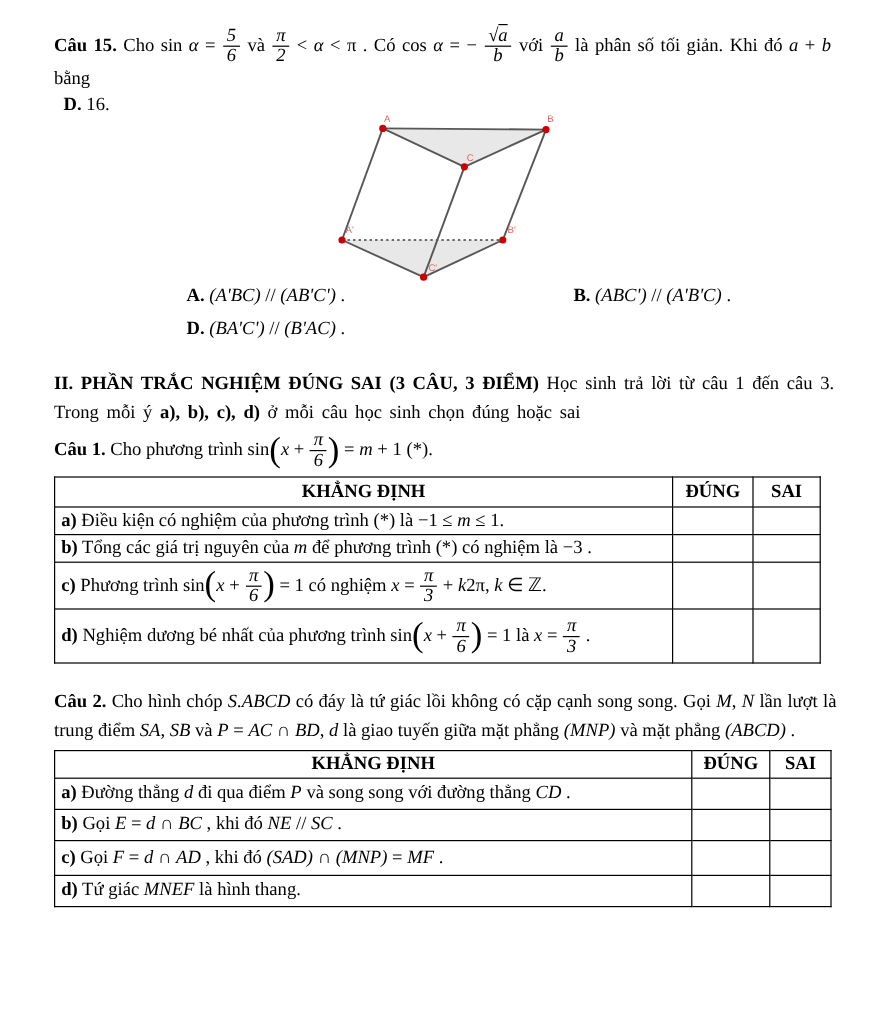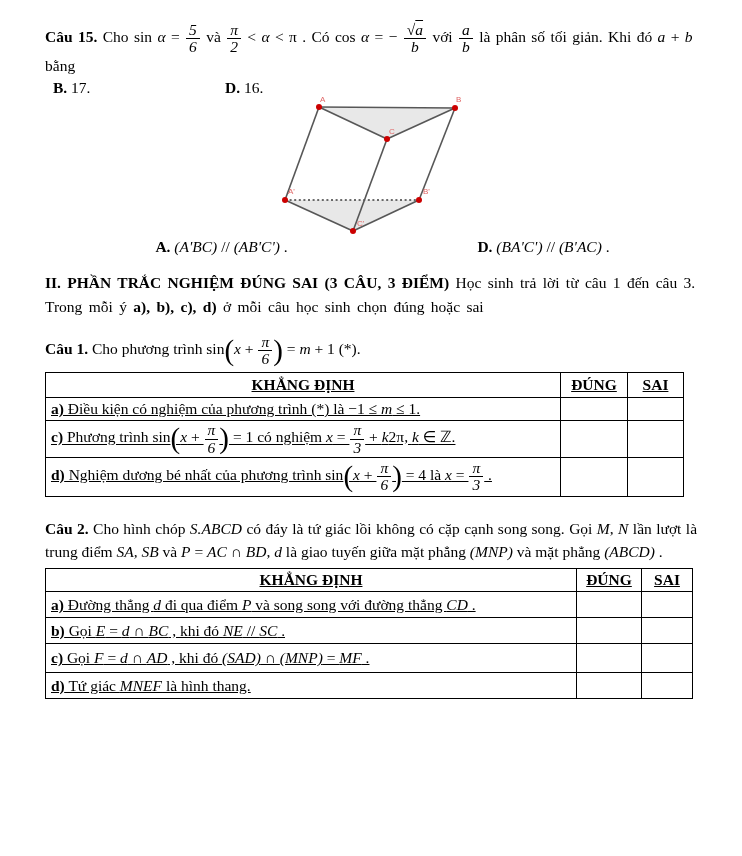--- a/index.html
+++ b/index.html
@@ -22,27 +22,27 @@
   .opts4{display:grid;grid-template-columns:172px 158px 198px 1fr;
          padding-left:8px;margin:1px 0 3px 0;line-height:1.3;}
   
   .figure-wrap{position:relative;height:146px;margin-top:-10px;}
   .figure-wrap svg{position:absolute;left:220px;top:0;}
   
   .prompt{margin:0 0 3px 0;}
   .opts2{display:grid;grid-template-columns:337px 1fr;row-gap:7px;
          padding-left:8px;margin:0 0 0 0;line-height:1.3;text-align:center;}
   
-  .sec2{margin-top:14px;line-height:1.5;word-spacing:2.5px;}
-  .q1{margin-top:16px;line-height:1.3;}
+  .sec2{margin-top:24px;line-height:1.5;word-spacing:2.5px;}
+  .q1{margin-top:4px;line-height:1.3;}
   
   table.tbl{border-collapse:collapse;margin-top:5px;table-layout:fixed;}
   table.t1{width:638px;}
   table.t2{width:647px;}
-  .tbl th,.tbl td{border:1px solid #000;padding:1px 5px;vertical-align:middle;text-decoration:underline;}
+  .tbl th,.tbl td{border:1px solid #000;padding:1px 5px;vertical-align:middle;}
   .tbl th{text-align:center;font-weight:bold;padding:2px 2px;}
   .tbl td.stmt{text-align:left;}
   .t1 thead tr{height:25px;}
   .t1 tbody tr:nth-child(1){height:23px;}
   .t1 tbody tr:nth-child(2){height:23px;}
   .t1 tbody tr:nth-child(3){height:39px;}
   .t1 tbody tr:nth-child(4){height:45px;}
   .t2 thead tr{height:22px;}
   .t2 tbody tr:nth-child(1){height:26px;}
   .t2 tbody tr:nth-child(2){height:26px;}
@@ -58,21 +58,20 @@
   .vlabel{fill:#e06666;font-family:"Liberation Sans",sans-serif;font-size:8px;}
 </style>
 </head>
 <body>
 
 <div class="page">
 
   <p class="para q15"><b>Câu 15.</b><span> Cho sin </span><i>α</i><span> = </span><span class="frac"><span class="fn">5</span><span class="fd">6</span></span><span> và </span><span class="frac"><span class="fn">π</span><span class="fd">2</span></span><span> &lt; </span><i>α</i><span> &lt; π . Có cos </span><i>α</i><span> = − </span><span class="frac"><span class="fn"><span>√</span><span class="ovl">a</span></span><span class="fd">b</span></span><span> với </span><span class="frac"><span class="fn">a</span><span class="fd">b</span></span><span> là phân số tối giản. Khi đó </span><i>a</i><span> + </span><i>b</i><br><span>bằng</span></p>
 
   <div class="opts4">
-    <span><b>B.</b> <span>17.</span></span>
     <span><b>D.</b> <span>16.</span></span>
   </div>
 
 
   <div class="figure-wrap">
     <svg width="210" height="150" viewBox="265 110 210 150">
       <polygon class="face" points="319,126 455,127 387,158"></polygon>
       <polygon class="face" points="285,219 419,219 353,250"></polygon>
       <line class="edge-dotted" x1="285" y1="219" x2="419" y2="219"></line>
       <line class="edge" x1="319" y1="126" x2="455" y2="127"></line>
@@ -94,20 +93,21 @@
       <text class="vlabel" x="389" y="153">C</text>
       <text class="vlabel" x="288" y="213">A'</text>
       <text class="vlabel" x="423" y="213">B'</text>
       <text class="vlabel" x="357" y="245">C'</text>
     </svg>
   </div>
 
 
   <div class="opts2">
     <span><b>A.</b> <span><i>(A'BC)</i><span> // </span><i>(AB'C')</i><span> .</span></span></span>
+    <span><b>B.</b> <span><i>(ABC')</i><span> // </span><i>(A'B'C)</i><span> .</span></span></span>
     <span><b>D.</b> <span><i>(BA'C')</i><span> // </span><i>(B'AC)</i><span> .</span></span></span>
   </div>
 
   <p class="para sec2"><b>II. PHẦN TRẮC NGHIỆM ĐÚNG SAI (3 CÂU, 3 ĐIỂM)</b><span> Học sinh trả lời từ câu 1 đến câu 3.</span><br><span>Trong mỗi ý </span><b>a), b), c), d)</b><span> ở mỗi câu học sinh chọn đúng hoặc sai</span></p>
 
   <p class="para q1"><b>Câu 1.</b><span> Cho phương trình sin</span><span class="bigp">(</span><i>x</i><span> + </span><span class="frac"><span class="fn">π</span><span class="fd">6</span></span><span class="bigp">)</span><span> = </span><i>m</i><span> + 1 (*).</span></p>
 
   <table class="tbl t1">
     <colgroup>
       <col style="width:515px">
@@ -121,26 +121,31 @@
         <th>SAI</th>
       </tr>
     </thead>
     <tbody>
         <tr>
           <td class="stmt"><b>a)</b><span> Điều kiện có nghiệm của phương trình (*) là −1 ≤ </span><i>m</i><span> ≤ 1.</span></td>
           <td></td>
           <td></td>
         </tr>
         <tr>
+          <td class="stmt"><b>b)</b><span> Tổng các giá trị nguyên của </span><i>m</i><span> để phương trình (*) có nghiệm là −3 .</span></td>
+          <td></td>
+          <td></td>
+        </tr>
+        <tr>
           <td class="stmt"><b>c)</b><span> Phương trình sin</span><span class="bigp">(</span><i>x</i><span> + </span><span class="frac"><span class="fn">π</span><span class="fd">6</span></span><span class="bigp">)</span><span> = 1 có nghiệm </span><i>x</i><span> = </span><span class="frac"><span class="fn">π</span><span class="fd">3</span></span><span> + </span><i>k</i><span>2π, </span><i>k</i><span> ∈ ℤ.</span></td>
           <td></td>
           <td></td>
         </tr>
         <tr>
-          <td class="stmt"><b>d)</b><span> Nghiệm dương bé nhất của phương trình sin</span><span class="bigp">(</span><i>x</i><span> + </span><span class="frac"><span class="fn">π</span><span class="fd">6</span></span><span class="bigp">)</span><span> = 4 là </span><i>x</i><span> = </span><span class="frac"><span class="fn">π</span><span class="fd">3</span></span><span> .</span></td>
+          <td class="stmt"><b>d)</b><span> Nghiệm dương bé nhất của phương trình sin</span><span class="bigp">(</span><i>x</i><span> + </span><span class="frac"><span class="fn">π</span><span class="fd">6</span></span><span class="bigp">)</span><span> = 1 là </span><i>x</i><span> = </span><span class="frac"><span class="fn">π</span><span class="fd">3</span></span><span> .</span></td>
           <td></td>
           <td></td>
         </tr>
       </tbody>
   </table>
 
   <p class="para q2"><b>Câu 2.</b><span> Cho hình chóp </span><i>S.ABCD</i><span> có đáy là tứ giác lồi không có cặp cạnh song song. Gọi </span><i>M</i><span>, </span><i>N</i><span> lần lượt là trung điểm </span><i>SA, SB</i><span> và </span><i>P</i><span> = </span><i>AC</i><span> ∩ </span><i>BD</i><span>, </span><i>d</i><span> là giao tuyến giữa mặt phẳng </span><i>(MNP)</i><span> và mặt phẳng </span><i>(ABCD)</i><span> .</span></p>
 
   <table class="tbl t2 t2m">
     <colgroup>

